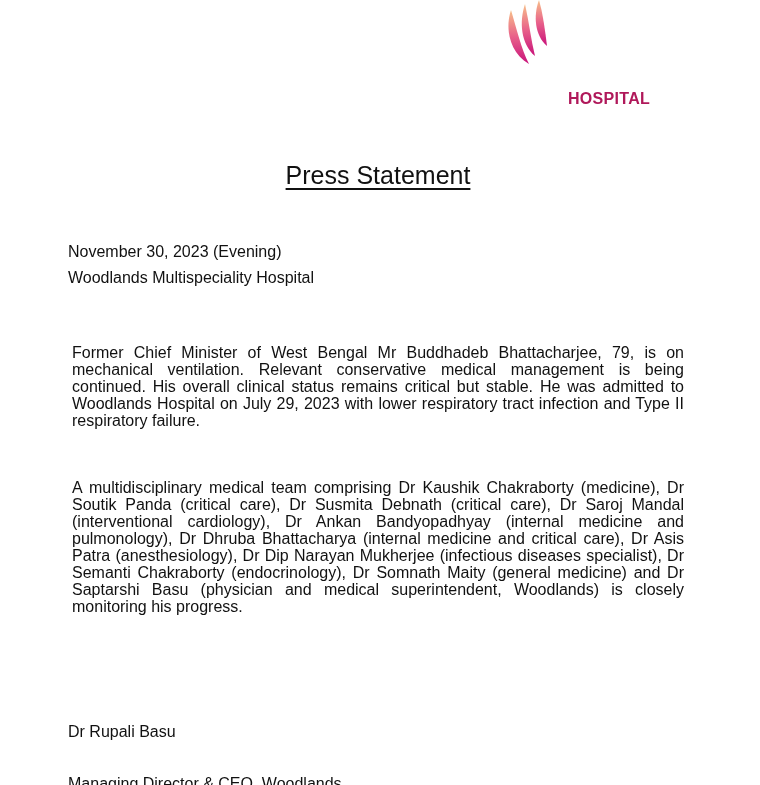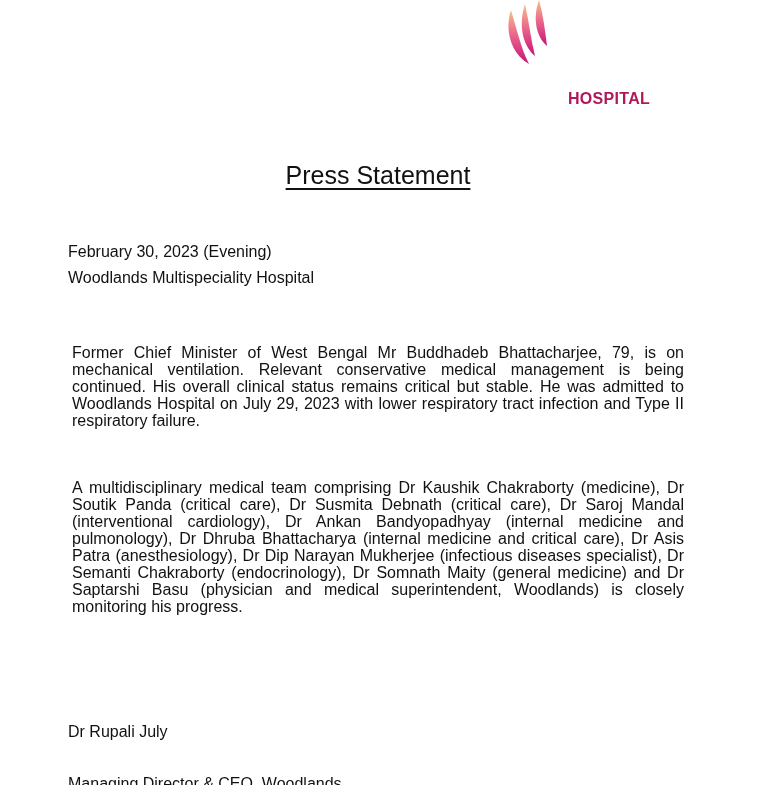--- a/index.html
+++ b/index.html
@@ -30,20 +30,20 @@
     </defs>
     <path d="M8 10 C2 28 6 52 26 64 C18 48 14 30 8 10 Z" fill="url(#fg)"></path>
     <path d="M22 4 C16 22 18 44 32 56 C28 40 26 22 22 4 Z" fill="url(#fg)"></path>
     <path d="M36 0 C30 16 32 36 44 46 C42 30 40 14 36 0 Z" fill="url(#fg)"></path>
   </svg>
   <div class="logo-sub">HOSPITAL</div>
 </div>
 
 <div class="title"><span>Press Statement</span></div>
 
-<div class="doc-line" style="top:243px;">February 30, 2023 (Evening)</div>
+<div class="doc-line" style="top:243px;">November 30, 2023 (Evening)</div>
 <div class="doc-line" style="top:269px;">Woodlands Multispeciality Hospital</div>
 
 <p class="para" style="top:340px;">Former Chief Minister of West Bengal Mr Buddhadeb Bhattacharjee, 79, is on mechanical ventilation. Relevant conservative medical management is being continued. His overall clinical status remains critical but stable. He was admitted to Woodlands Hospital on July 29, 2023 with lower respiratory tract infection and Type II respiratory failure.</p>
 <p class="para" style="top:475px;">A multidisciplinary medical team comprising Dr Kaushik Chakraborty (medicine), Dr Soutik Panda (critical care), Dr Susmita Debnath (critical care), Dr Saroj Mandal (interventional cardiology), Dr Ankan Bandyopadhyay (internal medicine and pulmonology), Dr Dhruba Bhattacharya (internal medicine and critical care), Dr Asis Patra (anesthesiology), Dr Dip Narayan Mukherjee (infectious diseases specialist), Dr Semanti Chakraborty (endocrinology), Dr Somnath Maity (general medicine) and Dr Saptarshi Basu (physician and medical superintendent, Woodlands) is closely monitoring his progress.</p>
 
-<div class="doc-line" style="top:723px;">Dr Rupali July</div>
+<div class="doc-line" style="top:723px;">Dr Rupali Basu</div>
 <div class="doc-line" style="top:759px;margin-top:16px;">Managing Director &amp; CEO, Woodlands</div>
 
 </body></html>

